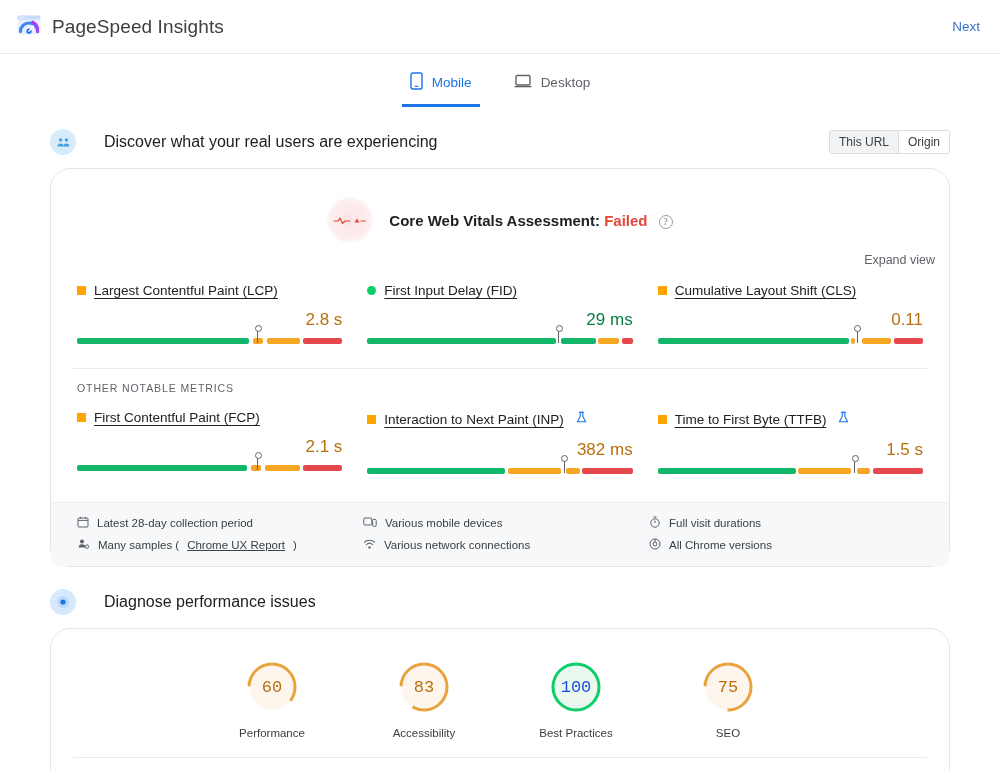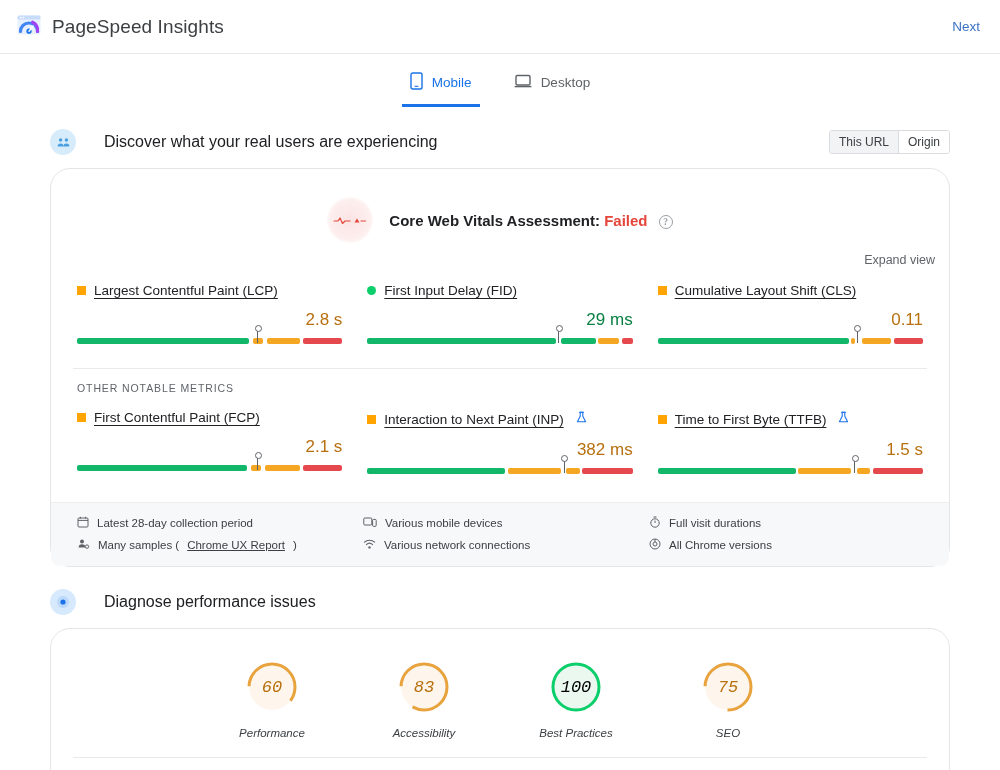--- a/index.html
+++ b/index.html
@@ -139,21 +139,20 @@
     display: grid; grid-template-columns: repeat(3, 1fr);
     row-gap: 8px; column-gap: 12px;
   }
   .meta-item { display: flex; align-items: center; gap: 8px; font-size: 11.5px; color: #3c4043; }
   .meta-item a { color: #3c4043; text-decoration: underline; cursor: pointer; }
 
   
   .scores {
     display: flex; justify-content: center; gap: 52px;
     padding: 30px 0 18px 0;
-    font-style: italic;
   }
   .score { width: 100px; text-align: center; }
   .gauge { position: relative; width: 56px; height: 56px; margin: 0 auto; }
   .gauge .num {
     position: absolute; inset: 0; display: flex;
     align-items: center; justify-content: center;
     font-size: 17px; font-family: "Liberation Mono", monospace;
   }
   .score-label { font-size: 11.5px; color: #3c4043; margin-top: 12px; }
 
@@ -457,21 +456,21 @@
         </div>
         <div class="score-label">Accessibility</div>
       </div>
 
       <div class="score">
         <div class="gauge">
           <svg width="56" height="56" viewBox="0 0 56 56">
             <circle cx="28" cy="28" r="23" fill="#eaf8f0"></circle>
             <circle cx="28" cy="28" r="23" fill="none" stroke="#0cce6b" stroke-width="3" stroke-dasharray="144.5 0" stroke-dashoffset="36.1" stroke-linecap="butt" transform="rotate(-90 28 28)"></circle>
           </svg>
-          <span class="num" style="color:#000000">100</span>
+          <span class="num" style="color:#1d4ed8">100</span>
         </div>
         <div class="score-label">Best Practices</div>
       </div>
 
       <div class="score">
         <div class="gauge">
           <svg width="56" height="56" viewBox="0 0 56 56">
             <circle cx="28" cy="28" r="23" fill="#fef6ec"></circle>
             <circle cx="28" cy="28" r="23" fill="none" stroke="#e8a33d" stroke-width="3" stroke-dasharray="108.4 36.1" stroke-dashoffset="36.1" stroke-linecap="butt" transform="rotate(-90 28 28)"></circle>
           </svg>

